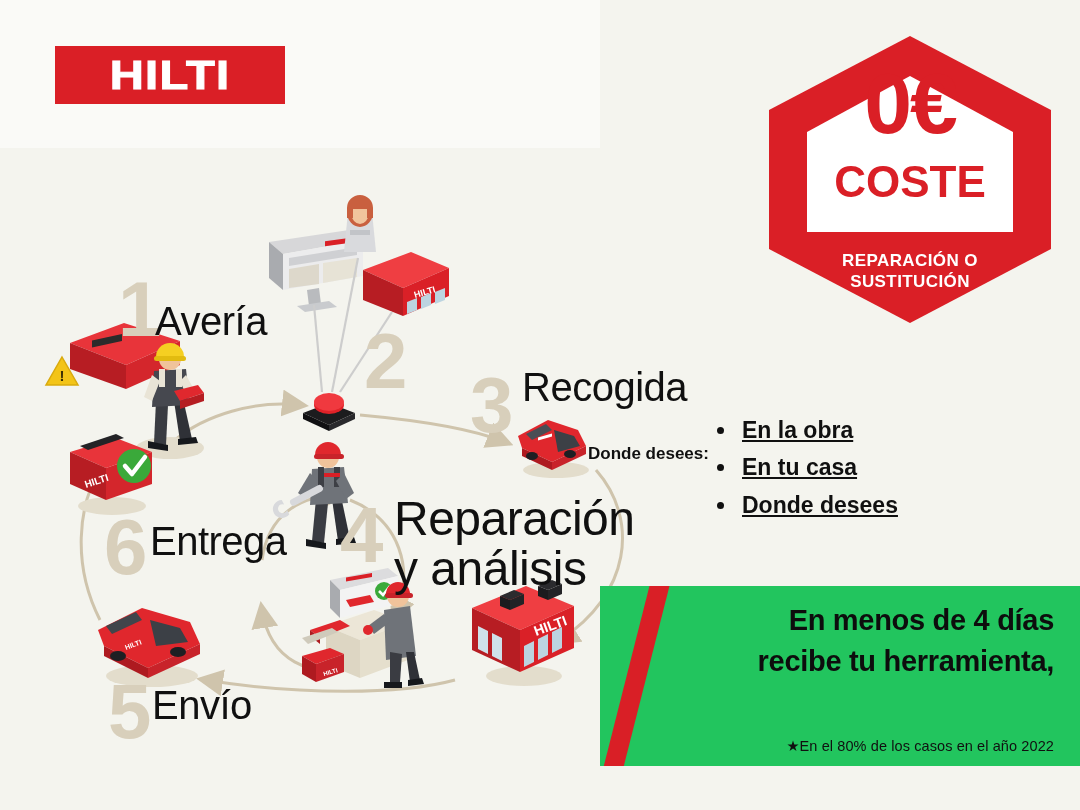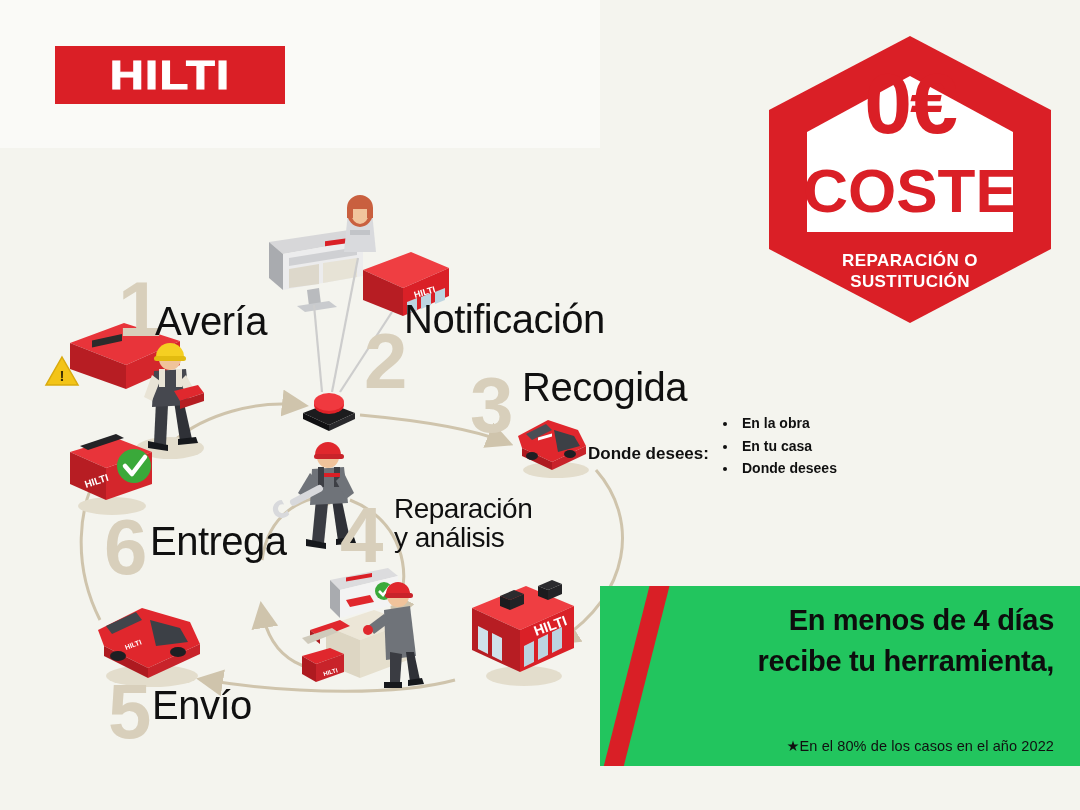--- a/index.html
+++ b/index.html
@@ -35,48 +35,48 @@
   .hexwrap{position:absolute;inset:0;}
   .hexwrap svg{display:block;}
   .badge-text{position:absolute;inset:0;pointer-events:none;}
   .badge-zero{
     position:absolute;left:0;right:0;top:28px;text-align:center;
     color:#da1f26;font-weight:bold;font-size:86px;line-height:1;
     letter-spacing:-2px;
   }
   .badge-coste{
     position:absolute;left:0;right:0;top:128px;text-align:center;
-    color:#da1f26;font-weight:bold;font-size:62px;line-height:1;
+    color:#da1f26;font-weight:bold;font-size:44px;line-height:1;
     letter-spacing:0px;
   }
   .badge-sub{
     position:absolute;left:0;right:0;top:218px;text-align:center;
     color:#ffffff;font-weight:bold;font-size:17px;line-height:1.25;
     letter-spacing:.4px;
   }
 
   
   .stepnum{
     position:absolute;color:#d8cfbb;font-weight:bold;
     font-size:78px;line-height:1;letter-spacing:-2px;
   }
   .steplabel{
     position:absolute;color:#101010;font-weight:normal;
     font-size:40px;line-height:1.05;letter-spacing:-.5px;
   }
-  .steplabel.small{font-size:28px;}
+  .steplabel.small{font-size:48px;}
 
   
   .dd-label{
     position:absolute;left:588px;top:424px;
     font-weight:bold;font-size:17px;color:#101010;margin-top:20px;
   }
   .dd-list{
     position:absolute;left:718px;top:412px;margin:0;padding:0 0 0 20px;
-    font-weight:bold;font-size:14px;color:#101010;line-height:1.62;
+    font-weight:bold;font-size:23px;color:#101010;line-height:1.62;text-decoration:underline;
   }
   .dd-list li{padding-left:4px;}
 
   
   .callout{
     position:absolute;left:600px;top:586px;width:480px;height:180px;
     background:#22c55e;overflow:hidden;
   }
   .callout .slash{
     position:absolute;left:-6px;top:-10px;width:90px;height:205px;
@@ -235,21 +235,20 @@
     </svg>
   </div>
   <svg class="flow" viewBox="0 0 1080 810">
     <g fill="none" stroke="#cdcdcd" stroke-width="2.2">
       <path d="M314,305 L322,392"></path>
       <path d="M358,258 L332,392"></path>
       <path d="M392,312 L340,392"></path>
     </g>
   </svg>
   <div class="stepnum" style="left:364px;top:322px;">2</div>
-  <div class="steplabel" style="left:404px;top:298px;">Notificación</div>
 
   <div class="ill" style="left:508px;top:410px;">
     <svg width="92" height="70" viewBox="0 0 92 70">
       <ellipse cx="48" cy="60" rx="33" ry="8" fill="#e3ddcc"></ellipse>
       <polygon points="10,26 40,10 70,20 78,36 44,52 14,38" fill="#e0272d"></polygon>
       <polygon points="14,38 44,52 44,60 14,46" fill="#ae1a20"></polygon>
       <polygon points="44,52 78,36 78,44 44,60" fill="#c8232a"></polygon>
       <polygon points="46,20 66,26 72,36 50,42" fill="#3c4046"></polygon>
       <polygon points="18,24 38,14 44,20 24,30" fill="#4a4e55"></polygon>
       <ellipse cx="24" cy="46" rx="6" ry="4" fill="#1d1f23"></ellipse>

